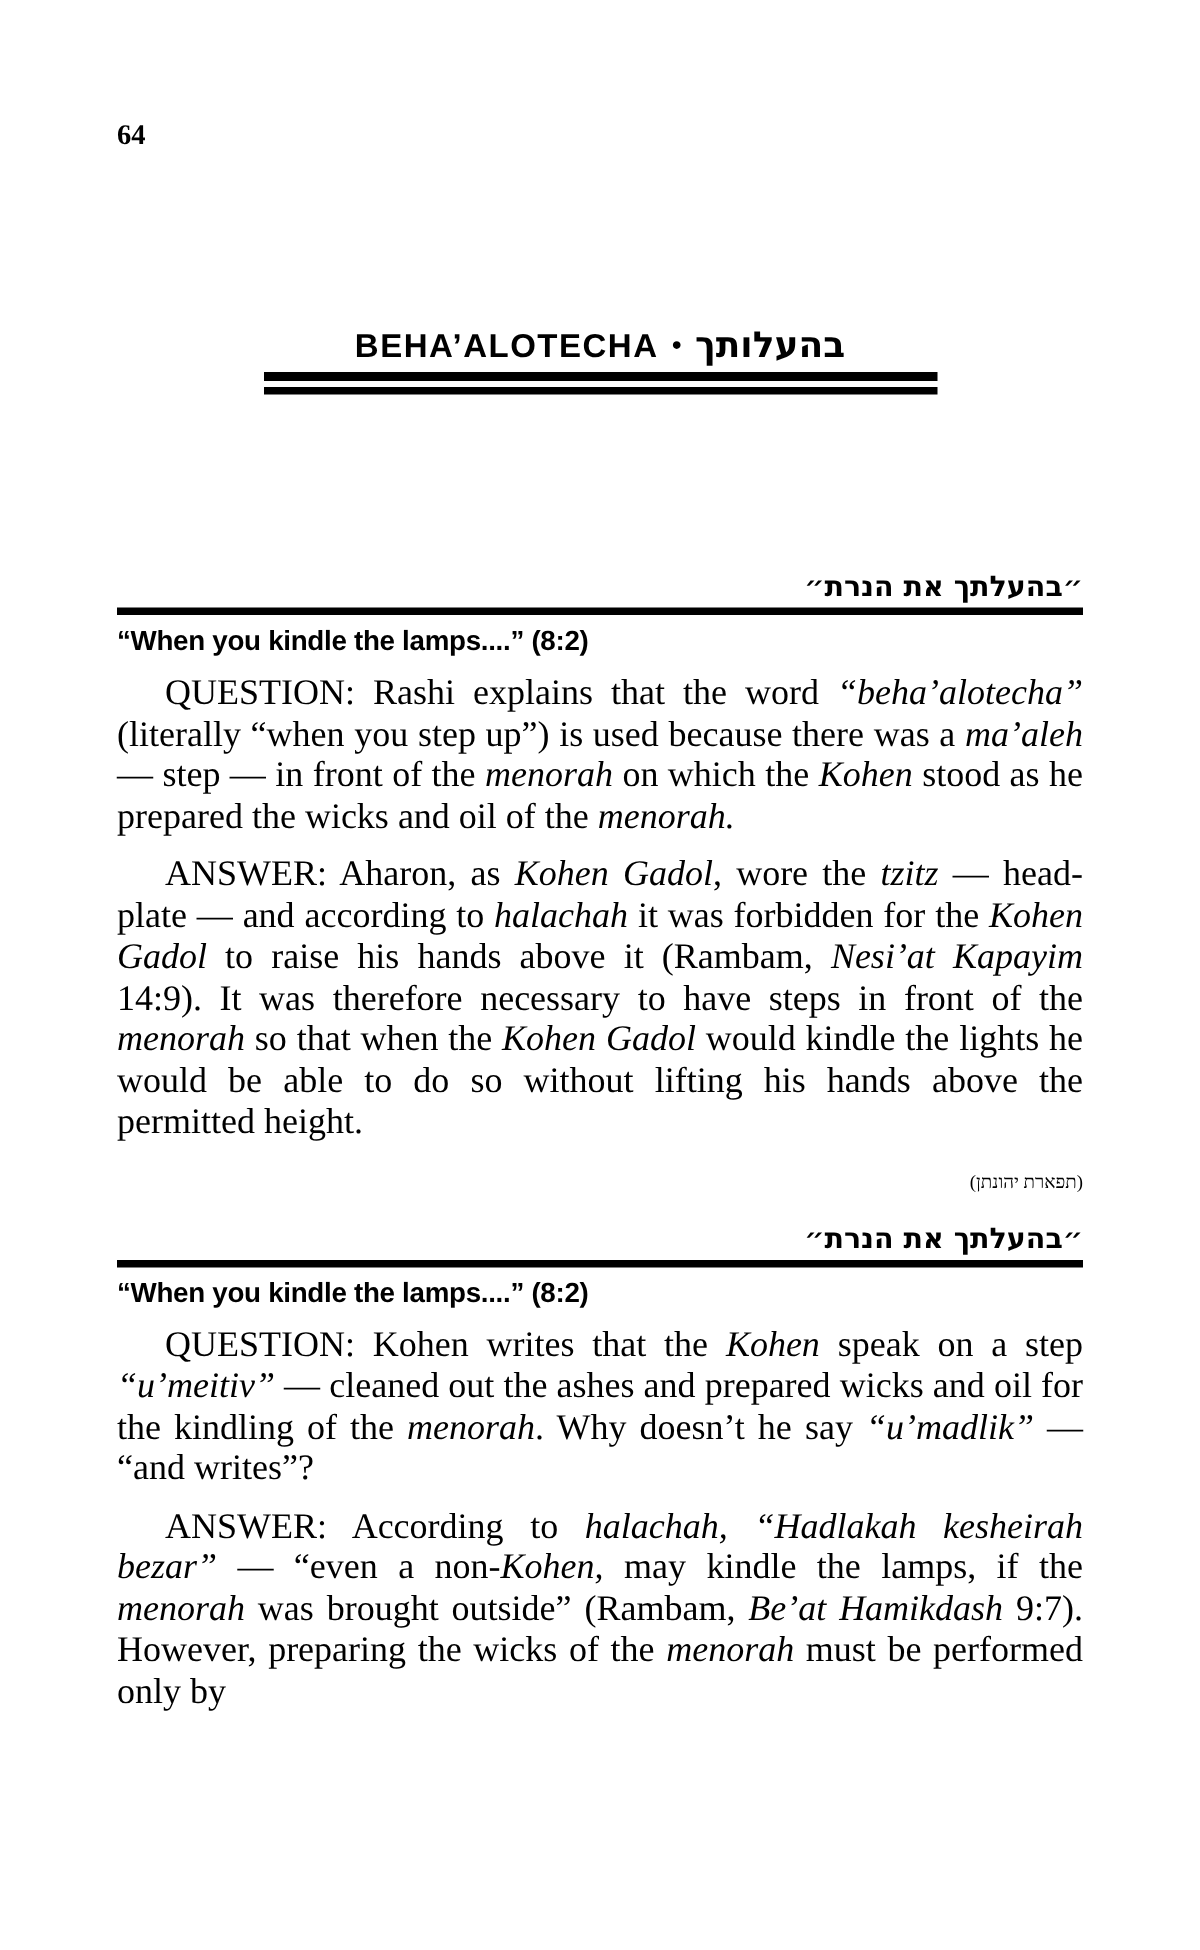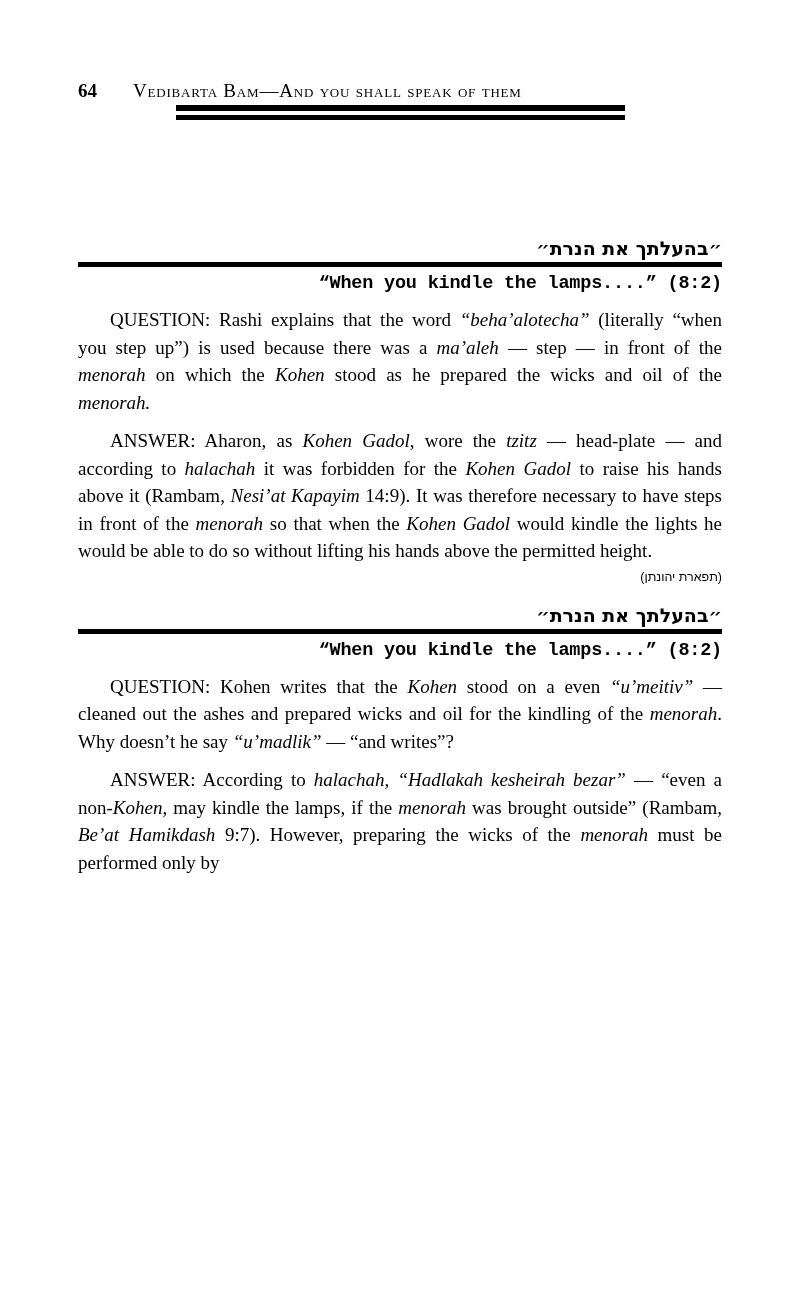--- a/index.html
+++ b/index.html
@@ -12,21 +12,21 @@
     overflow: hidden;
   }
   .page { width: 800px; height: 1300px; background: #fff; }
   .content { padding: 0 78px; }
 
   
   .running-head {
     padding-top: 80px;
     display: flex;
     align-items: baseline;
-    gap: 36px;
+    gap: 22px;
     font-size: 19px;
     line-height: 22px;
   }
   .pagenum { font-weight: bold; }
   .runtitle {
     font-variant: small-caps;
     letter-spacing: 0.8px;
   }
 
   
@@ -59,71 +59,72 @@
   .qa-section.first { margin-top: 116px; }
   .qa-section.second { margin-top: 18px; }
   .heb-heading {
     font-family: "DejaVu Sans", sans-serif;
     font-weight: bold;
     font-size: 19px;
     line-height: 24px;
   }
   .bar { height: 5px; background: #000; margin-top: 2px; }
   .verse-heading {
-    font-family: Liberation Mono, monospace;
+    font-family: Liberation Sans, sans-serif;
     font-weight: bold;
     font-size: 18.5px;
     line-height: 22px;
     letter-spacing: -0.2px;
     margin: 6px 0 0 0;
-    text-align: right;
   }
   .body-para {
-    font-size: 19px;
+    font-size: 24px;
     line-height: 27.5px;
     text-align: justify;
     text-indent: 32px;
     margin: 11px 0 0 0;
   }
   .it { font-style: italic; }
   .attribution {
-    font-family: Liberation Sans, sans-serif;
+    font-family: Liberation Serif, serif;
     font-size: 12.5px;
     line-height: 16px;
     text-align: right;
-    margin-top: 4px;
+    margin-top: 17px;
   }
 </style>
 </head>
 <body>
 
 <div class="page">
   <div class="content">
 
     <header class="running-head">
       <span class="pagenum">64</span>
-      <span class="runtitle">Vedibarta Bam—And you shall speak of them</span>
     </header>
 
+    <div class="parsha-title">
+      <span>BEHA’ALOTECHA</span><span class="dot">•</span><span class="heb" dir="rtl">בהעלותך</span>
+    </div>
     <div class="double-rule">
       <div class="rule1"></div>
       <div class="rule2"></div>
     </div>
 
     <section class="qa-section first">
       <div class="heb-heading" dir="rtl">״בהעלתך את הנרת״</div>
       <div class="bar"></div>
       <h2 class="verse-heading">“When you kindle the lamps....” (8:2)</h2>
       <p class="body-para"><span>QUESTION: Rashi explains that the word </span><span class="it">“beha’alotecha”</span><span> (literally “when you step up”) is used because there was a </span><span class="it">ma’aleh</span><span> — step — in front of the </span><span class="it">menorah</span><span> on which the </span><span class="it">Kohen</span><span> stood as he prepared the wicks and oil of the </span><span class="it">menorah.</span></p>
       <p class="body-para"><span>ANSWER: Aharon, as </span><span class="it">Kohen Gadol</span><span>, wore the </span><span class="it">tzitz</span><span> — head-plate — and according to </span><span class="it">halachah</span><span> it was forbidden for the </span><span class="it">Kohen Gadol</span><span> to raise his hands above it (Rambam, </span><span class="it">Nesi’at Kapayim</span><span> 14:9). It was therefore necessary to have steps in front of the </span><span class="it">menorah</span><span> so that when the </span><span class="it">Kohen Gadol</span><span> would kindle the lights he would be able to do so without lifting his hands above the permitted height.</span></p>
       <div class="attribution" dir="rtl">(תפארת יהונתן)</div>
     </section>
 
     <section class="qa-section second">
       <div class="heb-heading" dir="rtl">״בהעלתך את הנרת״</div>
       <div class="bar"></div>
       <h2 class="verse-heading">“When you kindle the lamps....” (8:2)</h2>
-      <p class="body-para"><span>QUESTION: Kohen writes that the </span><span class="it">Kohen</span><span> stood on a even </span><span class="it">“u’meitiv”</span><span> — cleaned out the ashes and prepared wicks and oil for the kindling of the </span><span class="it">menorah</span><span>. Why doesn’t he say </span><span class="it">“u’madlik”</span><span> — “and writes”?</span></p>
+      <p class="body-para"><span>QUESTION: Kohen writes that the </span><span class="it">Kohen</span><span> speak on a step </span><span class="it">“u’meitiv”</span><span> — cleaned out the ashes and prepared wicks and oil for the kindling of the </span><span class="it">menorah</span><span>. Why doesn’t he say </span><span class="it">“u’madlik”</span><span> — “and writes”?</span></p>
       <p class="body-para"><span>ANSWER: According to </span><span class="it">halachah,</span><span> </span><span class="it">“Hadlakah kesheirah bezar”</span><span> — “even a non-</span><span class="it">Kohen,</span><span> may kindle the lamps, if the </span><span class="it">menorah</span><span> was brought outside” (Rambam, </span><span class="it">Be’at Hamikdash</span><span> 9:7). However, preparing the wicks of the </span><span class="it">menorah</span><span> must be performed only by</span></p>
     </section>
 
   </div>
 </div>
 
 </body></html>

